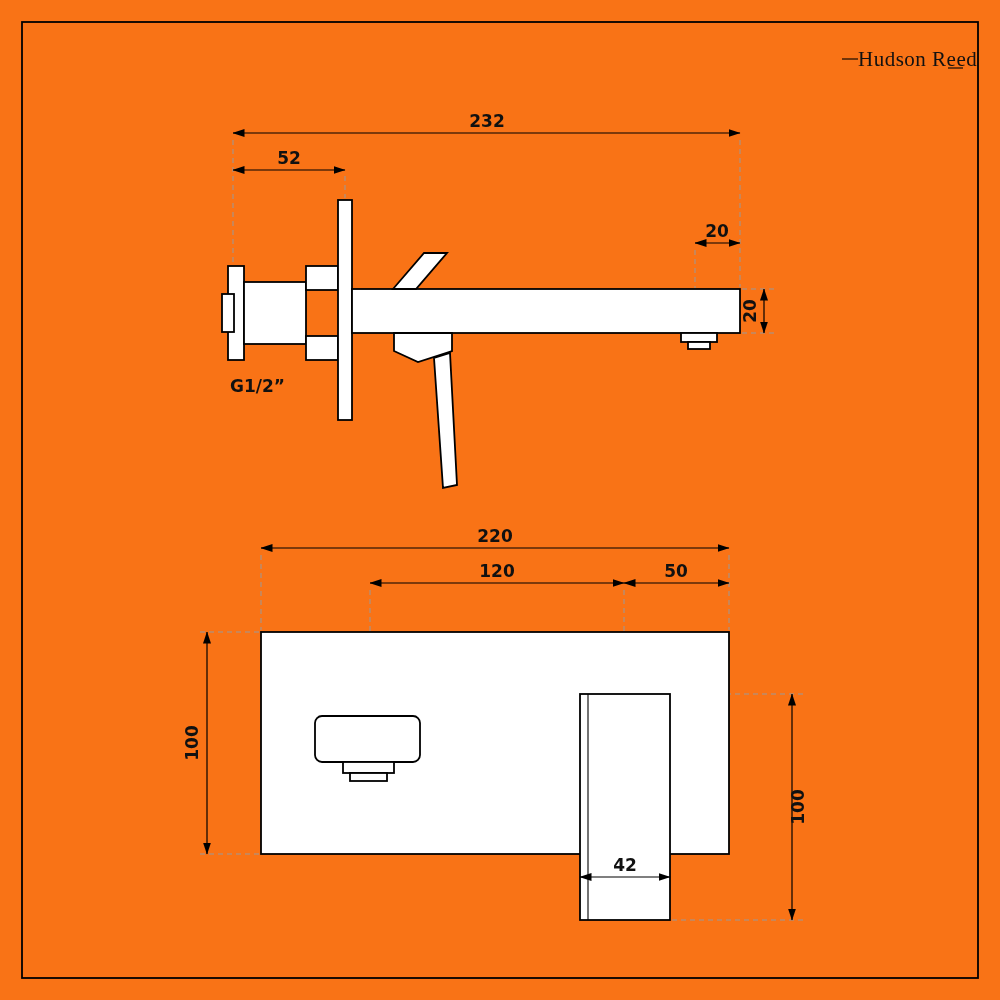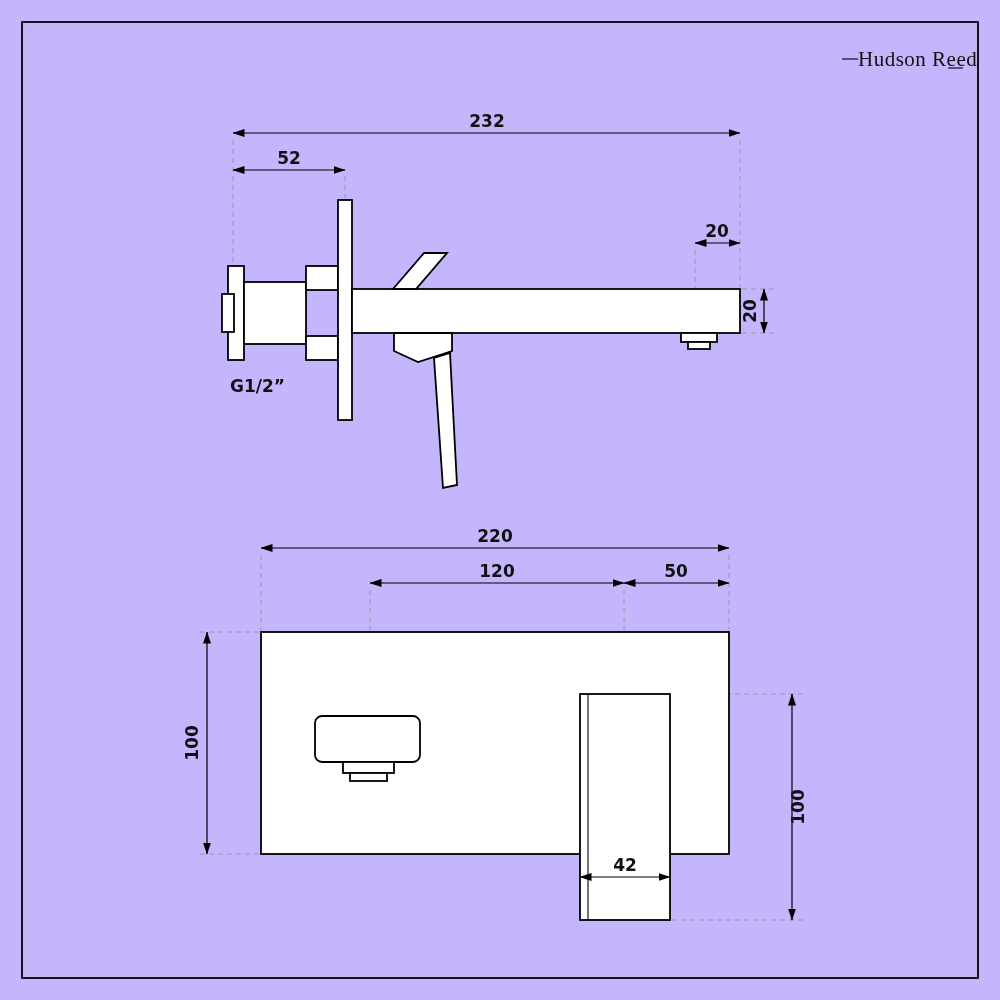--- a/index.html
+++ b/index.html
@@ -1,16 +1,16 @@
 <!DOCTYPE html>
 <html><head>
 <meta charset="utf-8">
 <style>
   html,body{margin:0;padding:0;background:#ffffff;}
-  .page{position:relative;width:1000px;height:1000px;background:#c4b5fd;overflow:hidden;
+  .page{position:relative;width:1000px;height:1000px;background:#f97316;overflow:hidden;
         font-family:"DejaVu Sans",sans-serif;text-decoration:underline;}
   svg{position:absolute;left:0;top:0;}
   .outline{fill:#ffffff;stroke:#000000;stroke-width:1.8;}
   .thin{stroke:#000000;stroke-width:1.1;fill:none;}
   .dim{stroke:#000000;stroke-width:1.2;fill:none;}
   .ext{stroke:#9a9a9a;stroke-width:1;fill:none;stroke-dasharray:5 4;}
   .dimtext{font-family:"DejaVu Sans",sans-serif;font-size:17px;font-weight:bold;fill:#111111;}
   .logotext{font-family:"Liberation Serif",serif;font-size:21px;fill:#111111;letter-spacing:.5px;}
 </style>
 </head>

